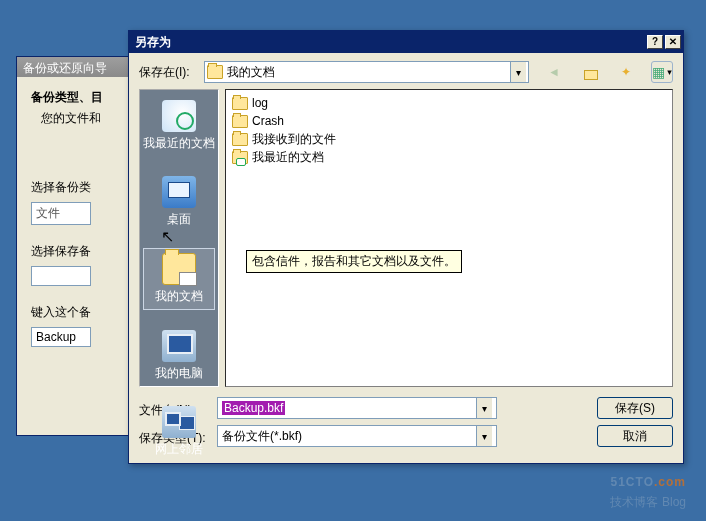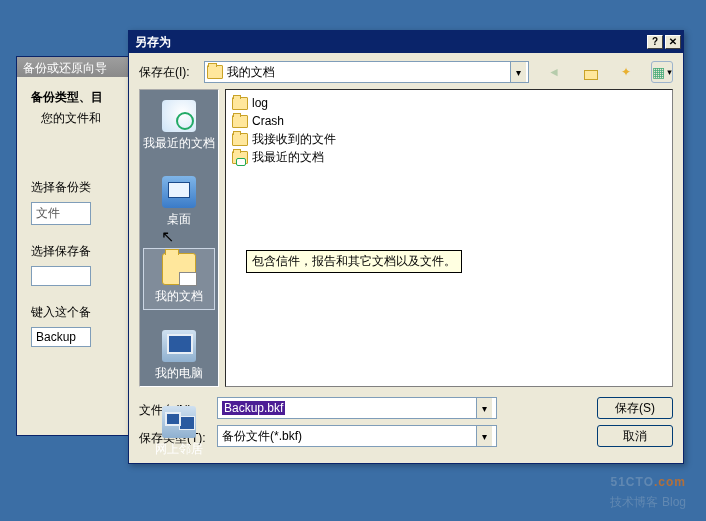--- a/index.html
+++ b/index.html
@@ -93,21 +93,21 @@
   }
   .cursor { position:absolute; left:32px; top:196px; font-size:16px; color:#000; pointer-events:none;}
   
   .bottom { padding: 4px 10px 10px; }
   .brow { display: flex; align-items: flex-end; gap: 8px; margin-bottom: 6px; }
   .brow label { width: 70px; }
   .bcombo {
     flex: 1; display: flex; background: #fff; border: 1px solid #7f9db9;
     height: 22px; align-items: center; padding: 0 4px; max-width: 280px;
   }
-  .bcombo.sel .txt { background: #4c1d95; color: #fff; padding: 0 2px; }
+  .bcombo.sel .txt { background: #a21caf; color: #fff; padding: 0 2px; }
   .bcombo .dd { width: 16px; height: 100%; background: #ece9d8; border-left: 1px solid #7f9db9; display:flex; align-items:center; justify-content:center; margin-left:auto;}
   .dlgbtn {
     width: 76px; height: 22px; background: #ece9d8;
     border: 1px solid #003c74; border-radius: 3px; display:flex; align-items:center; justify-content:center;
     margin-left: auto;
   }
   
   
   .wm { position: absolute; right: 20px; bottom: 10px; text-align: right; color: #6b8fb5; opacity:0.8;}
   .wm .big { font-size: 28px; font-weight: bold; letter-spacing: 1px;}

